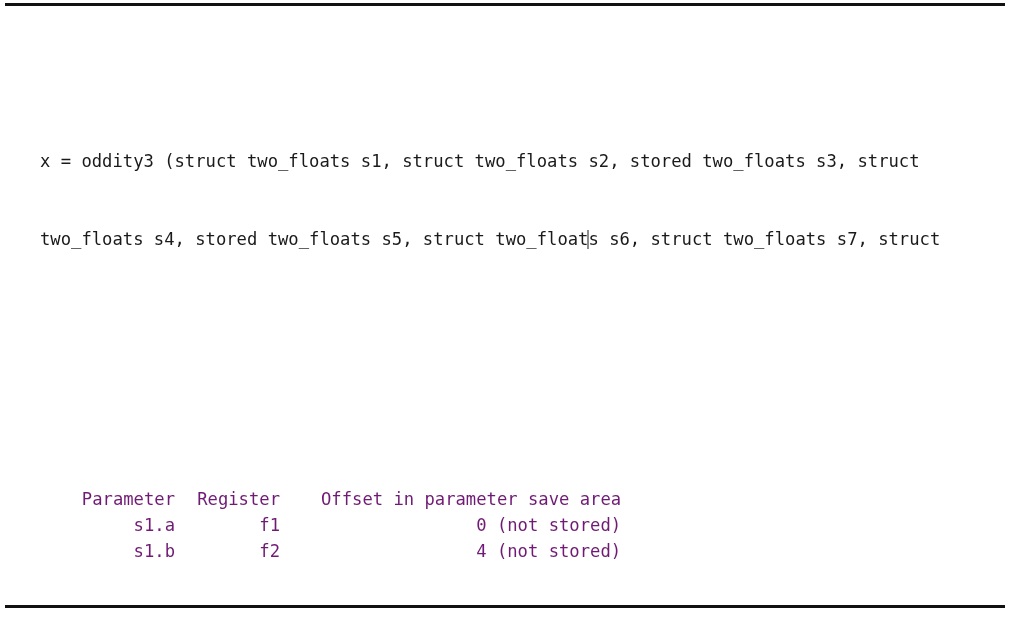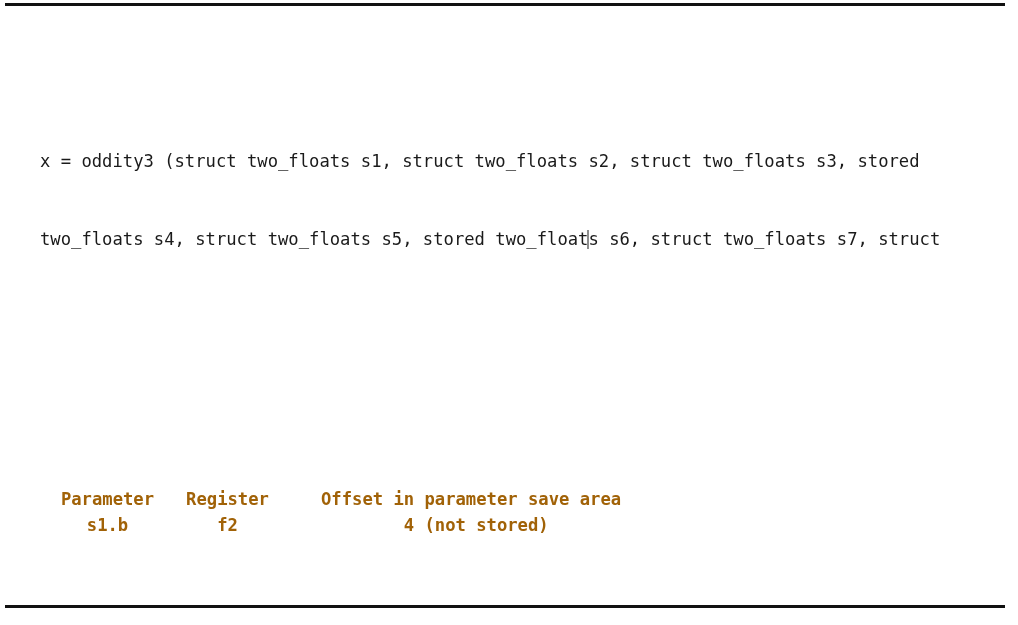--- a/index.html
+++ b/index.html
@@ -58,56 +58,56 @@
 
   .spacer { height: 26px; }
 
   .tbl {
     border-collapse: collapse;
     border-spacing: 0;
   }
   .tbl td, .tbl th {
     padding: 0;
     margin: 0;
-    font-weight: bold;
-    text-align: center;
+    font-weight: normal;
+    text-align: right;
     font-size: 17.2px;
     line-height: 26px;
-    color: #a16207;
+    color: #701a75;
     white-space: pre;
     vertical-align: top;
   }
   .col-param { width: 135px; }
   .col-reg   { width: 105px; text-align: right; }
   .col-gap   { width: 41px; }
   .col-off   { white-space: pre; }
 </style>
 </head>
 <body>
 
 <div class="page">
 
   <div class="rule rule-top"></div>
   <div class="rule rule-bottom"></div>
 
   <div class="content">
 
     <div>
-      <div class="sig-line">x = oddity3 (struct two_floats s1, struct two_floats s2, struct two_floats s3, stored</div>
-      <div class="sig-line"><span>two_floats s4, struct two_floats s5, stored two_float</span><span class="caret"></span><span>s s6, struct two_floats s7, struct</span></div>
+      <div class="sig-line">x = oddity3 (struct two_floats s1, struct two_floats s2, stored two_floats s3, struct</div>
+      <div class="sig-line"><span>two_floats s4, stored two_floats s5, struct two_float</span><span class="caret"></span><span>s s6, struct two_floats s7, struct</span></div>
     </div>
 
     <div class="spacer"></div>
 
     <table class="tbl">
       <thead>
         <tr>
           <th class="col-param">Parameter</th>
           <th class="col-reg">Register</th>
           <th class="col-gap"></th>
           <th class="col-off">Offset in parameter save area</th>
         </tr>
       </thead>
-      <tbody><tr><td class="col-param">s1.b</td><td class="col-reg">f2</td><td class="col-gap"></td><td class="col-off"> <span>4</span> <span>(not stored)</span></td></tr></tbody>
+      <tbody><tr><td class="col-param">s1.a</td><td class="col-reg">f1</td><td class="col-gap"></td><td class="col-off"> <span>0</span> <span>(not stored)</span></td></tr><tr><td class="col-param">s1.b</td><td class="col-reg">f2</td><td class="col-gap"></td><td class="col-off"> <span>4</span> <span>(not stored)</span></td></tr></tbody>
     </table>
 
   </div>
 </div>
 
 </body></html>

